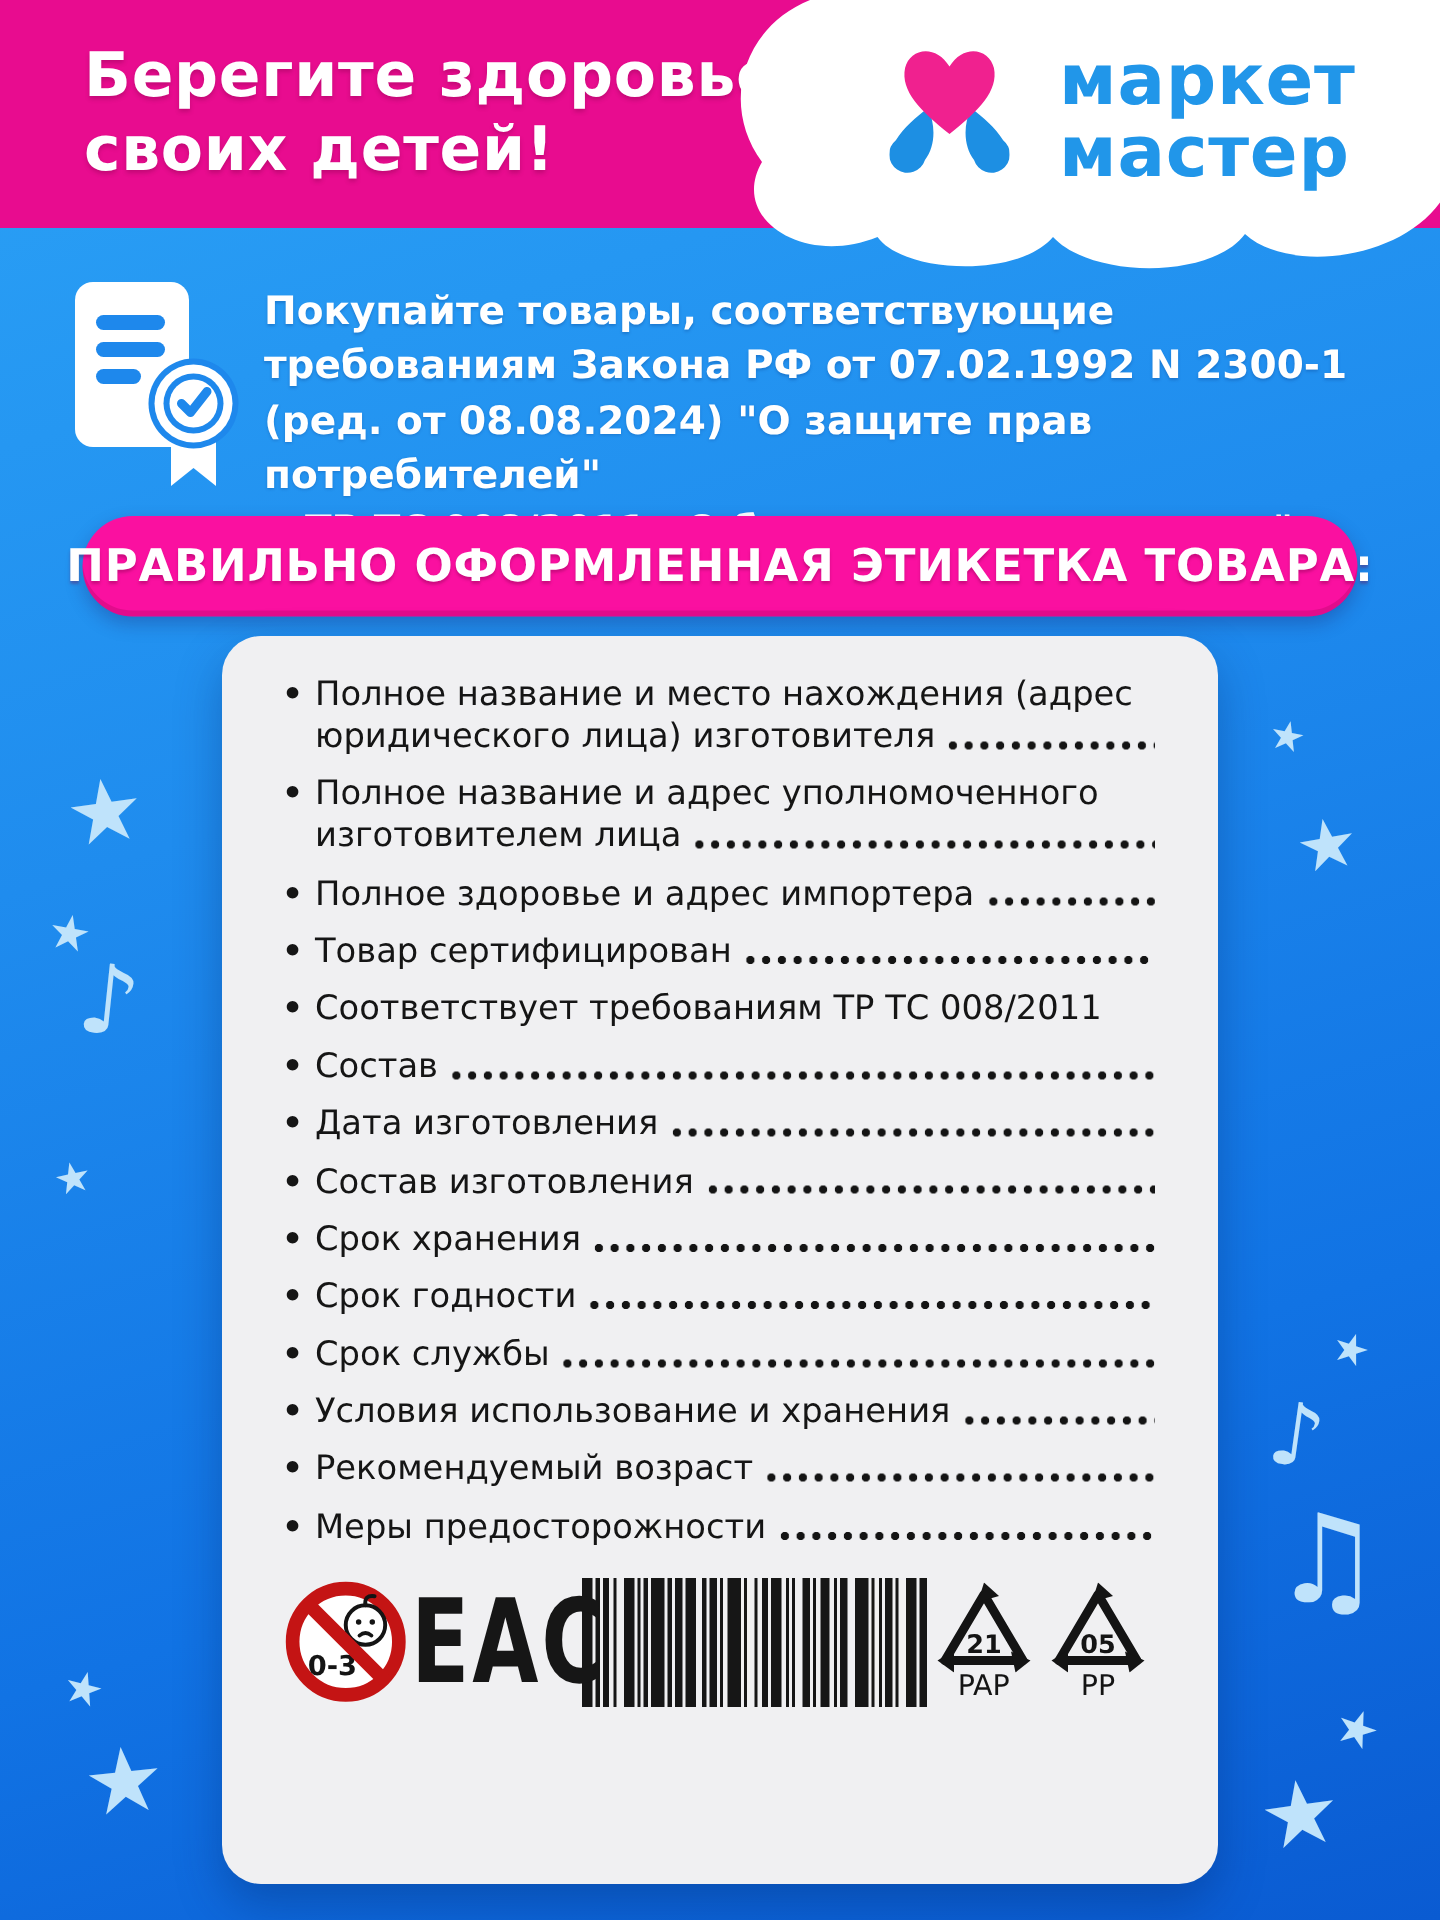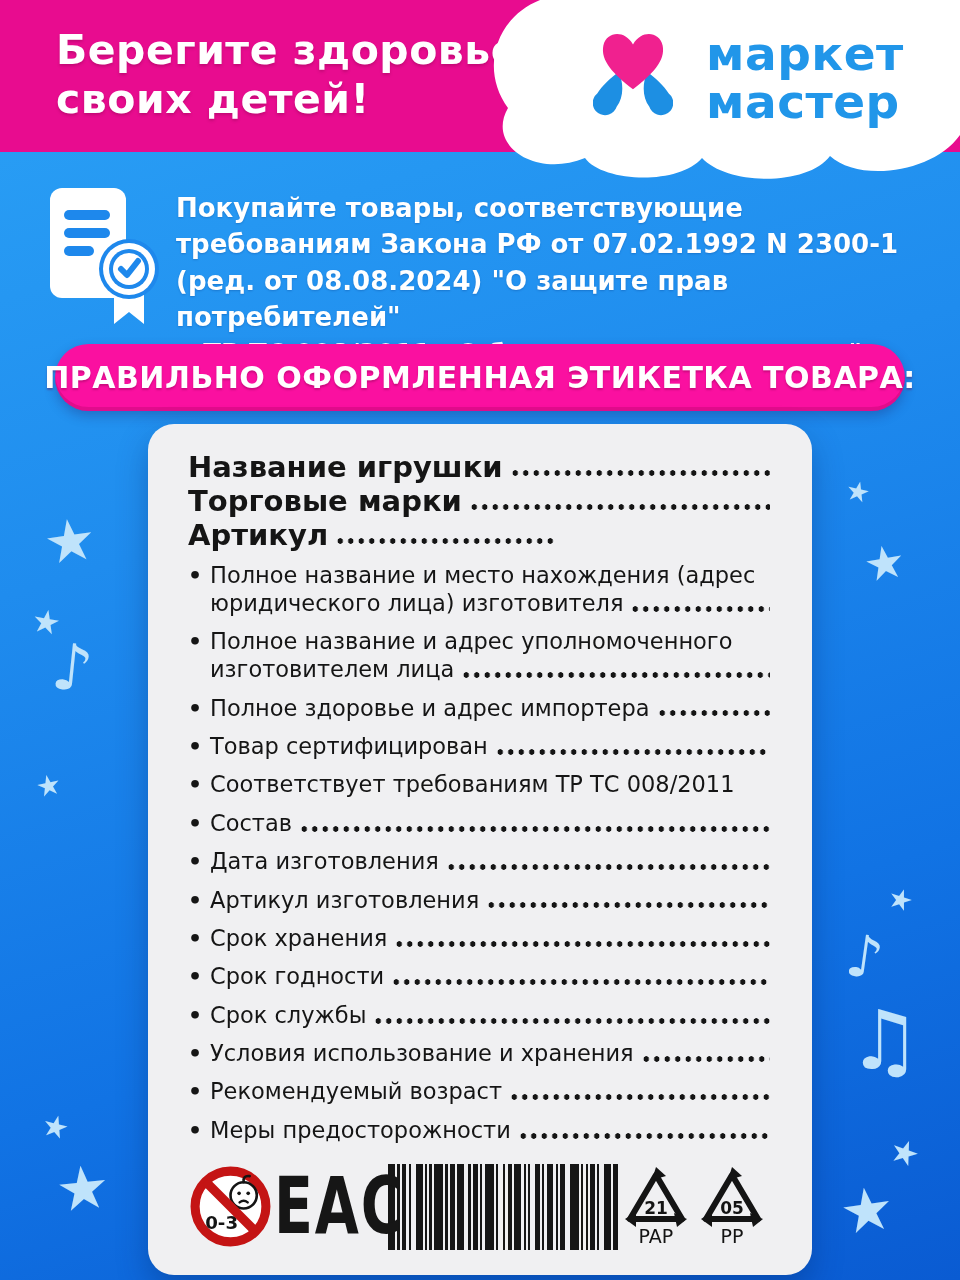--- a/index.html
+++ b/index.html
@@ -127,34 +127,20 @@
 требованиям Закона РФ от 07.02.1992 N 2300-1
 (ред. от 08.08.2024) "О защите прав потребителей"
 и ТР ТС 008/2011 «О безопасности игрушек»".</div>
 </div>
 
 <div class="pill">
   <div class="pill-text">ПРАВИЛЬНО ОФОРМЛЕННАЯ ЭТИКЕТКА ТОВАРА:</div>
 </div>
 
 <div class="card">
-  <div class="hlines">
-      <div class="hline">
-        <span class="htext">Название игрушки</span>
-        <span class="leader"></span>
-      </div>
-      <div class="hline">
-        <span class="htext">Торговые марки</span>
-        <span class="leader"></span>
-      </div>
-      <div class="hline">
-        <span class="htext">Артикул</span>
-        <span class="leader short"></span>
-      </div>
-    </div>
   <ul class="label-items">
       <li class="label-item">
         <span class="bullet">•</span>
         <div class="item-body">
           <div class="item-line"><span class="item-text">Полное название и место нахождения (адрес</span></div>
           <div class="item-line with-leader">
             <span class="item-text">юридического лица) изготовителя</span>
             <span class="leader"></span>
           </div>
         </div>
@@ -211,21 +197,21 @@
           <div class="item-line with-leader">
             <span class="item-text">Дата изготовления</span>
             <span class="leader"></span>
           </div>
         </div>
       </li>
       <li class="label-item">
         <span class="bullet">•</span>
         <div class="item-body">
           <div class="item-line with-leader">
-            <span class="item-text">Артикул изготовления</span>
+            <span class="item-text">Состав изготовления</span>
             <span class="leader"></span>
           </div>
         </div>
       </li>
       <li class="label-item">
         <span class="bullet">•</span>
         <div class="item-body">
           <div class="item-line with-leader">
             <span class="item-text">Срок хранения</span>
             <span class="leader"></span>

